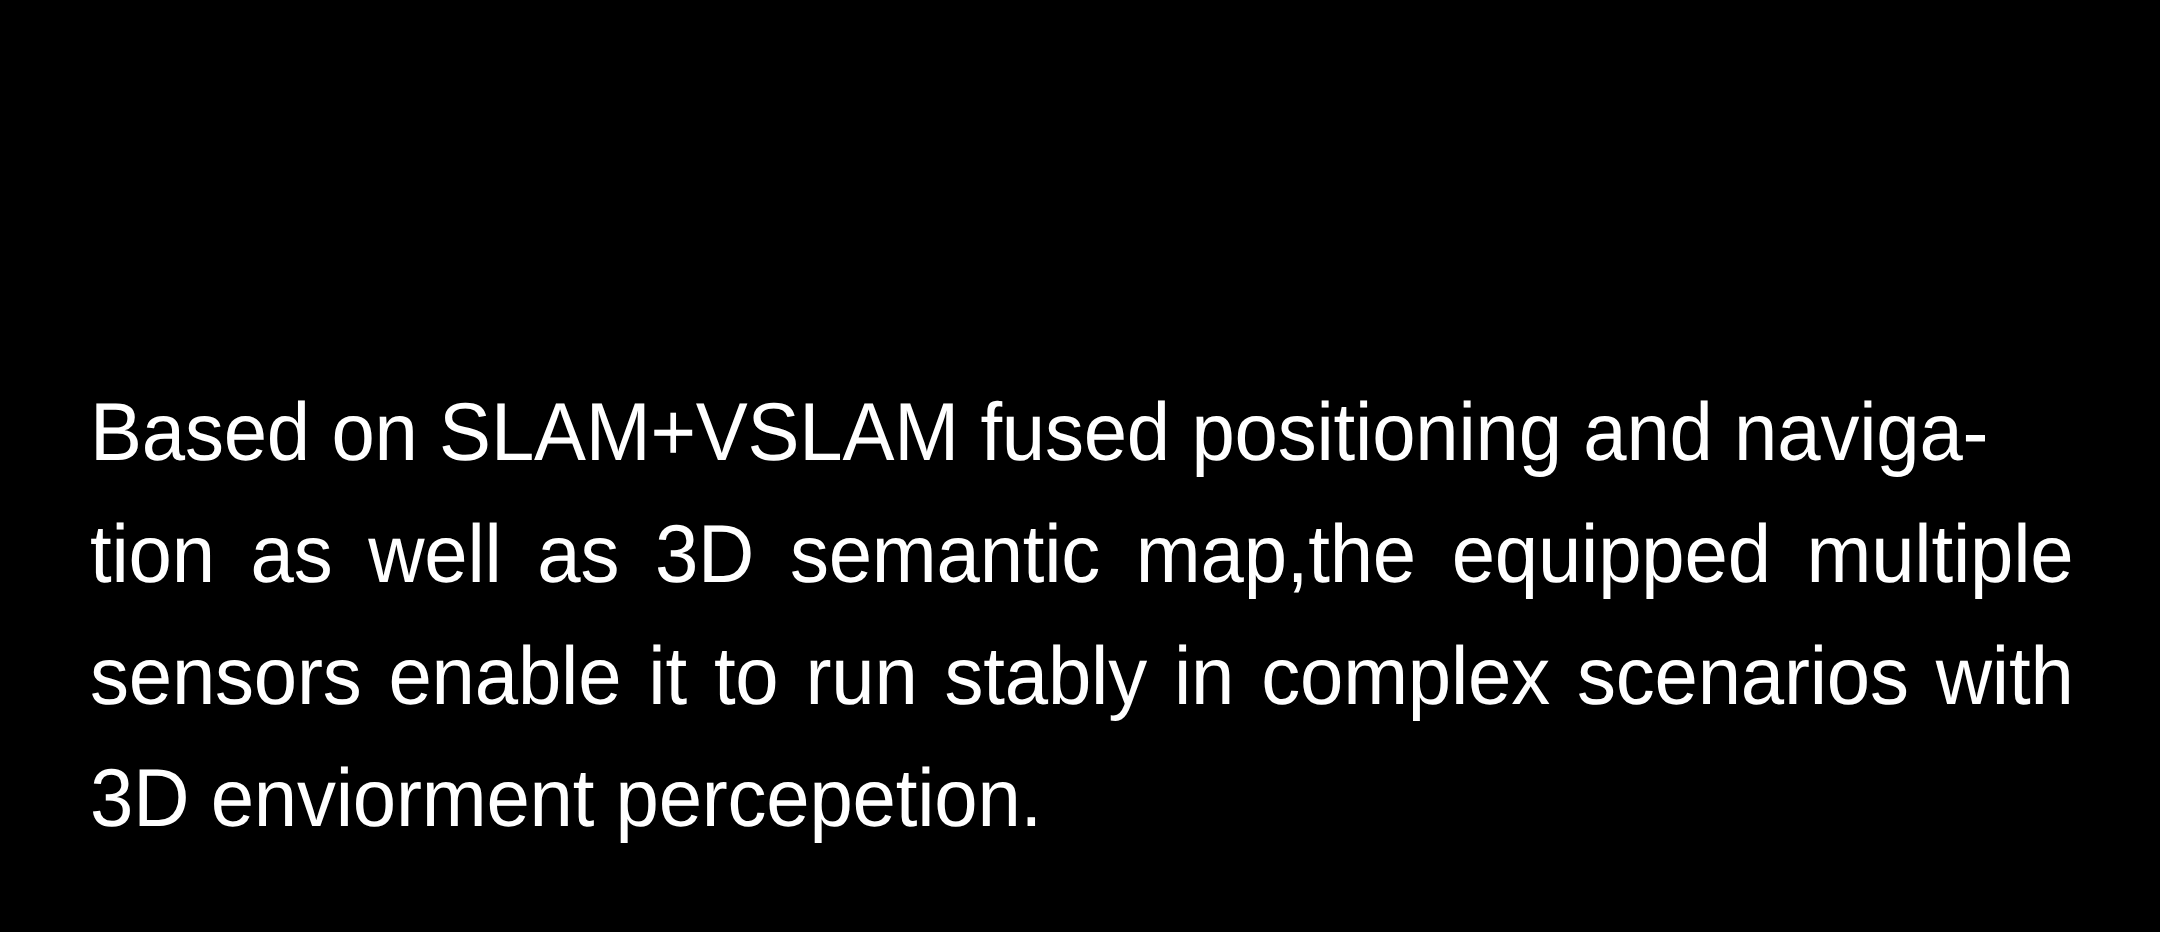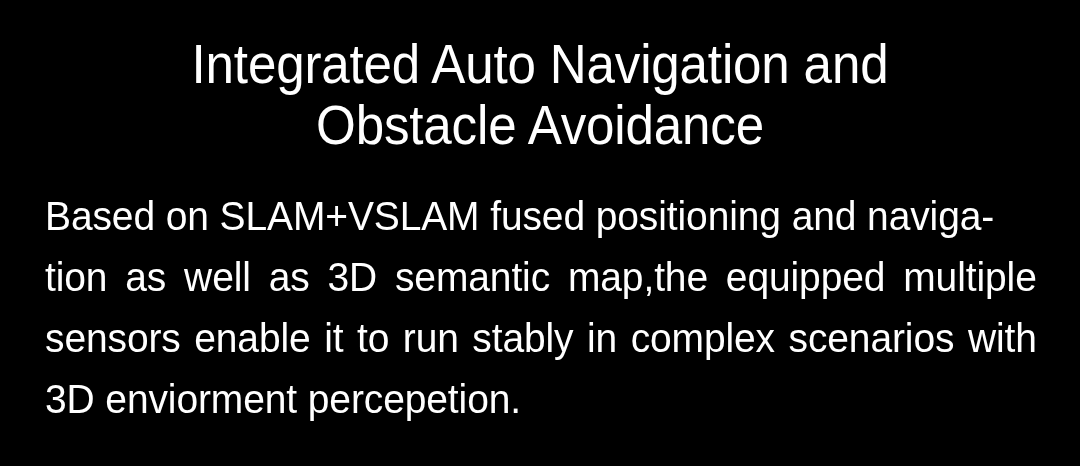--- a/index.html
+++ b/index.html
@@ -70,24 +70,20 @@
   }
   .body-line.justify > span {
     white-space: pre;
   }
 </style>
 </head>
 <body>
 
 <div class="slide">
 
-  <div class="title-block">
-    <span class="title-line">Integrated Auto Navigation and</span>
-    <span class="title-line">Obstacle Avoidance</span>
-  </div>
 
   <div class="body-block">
 
     <span class="body-line">Based on SLAM+VSLAM fused positioning and naviga-</span>
 
     <span class="body-line justify">
       <span>tion</span>
       <span>as</span>
       <span>well</span>
       <span>as</span>

